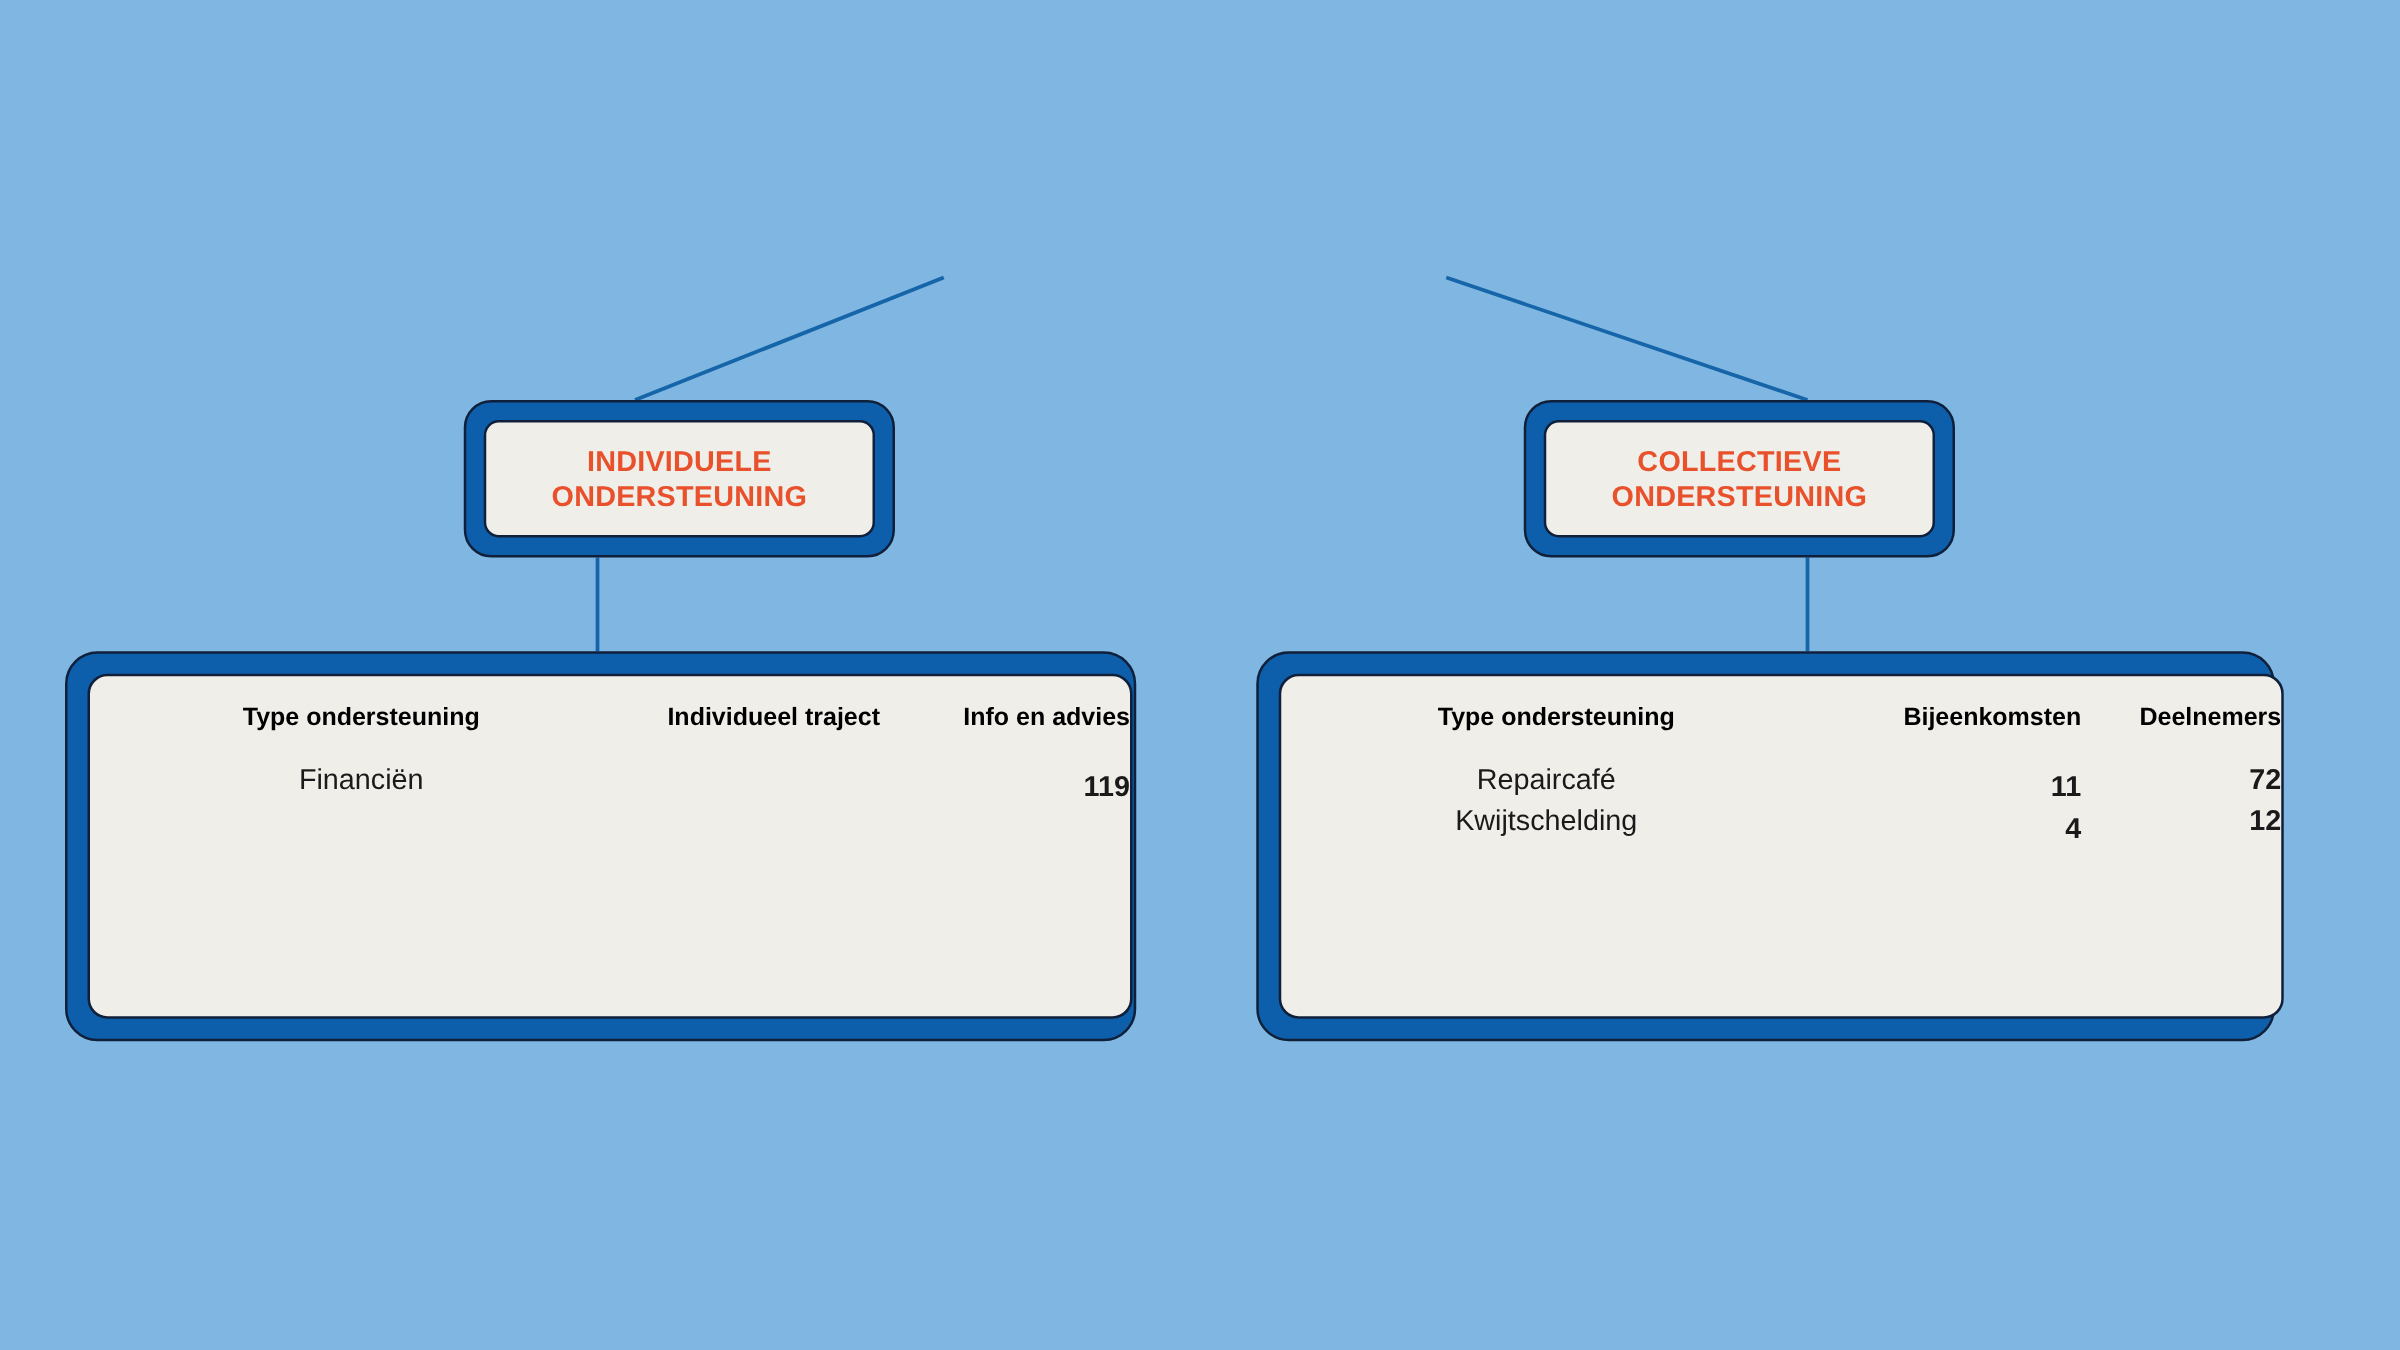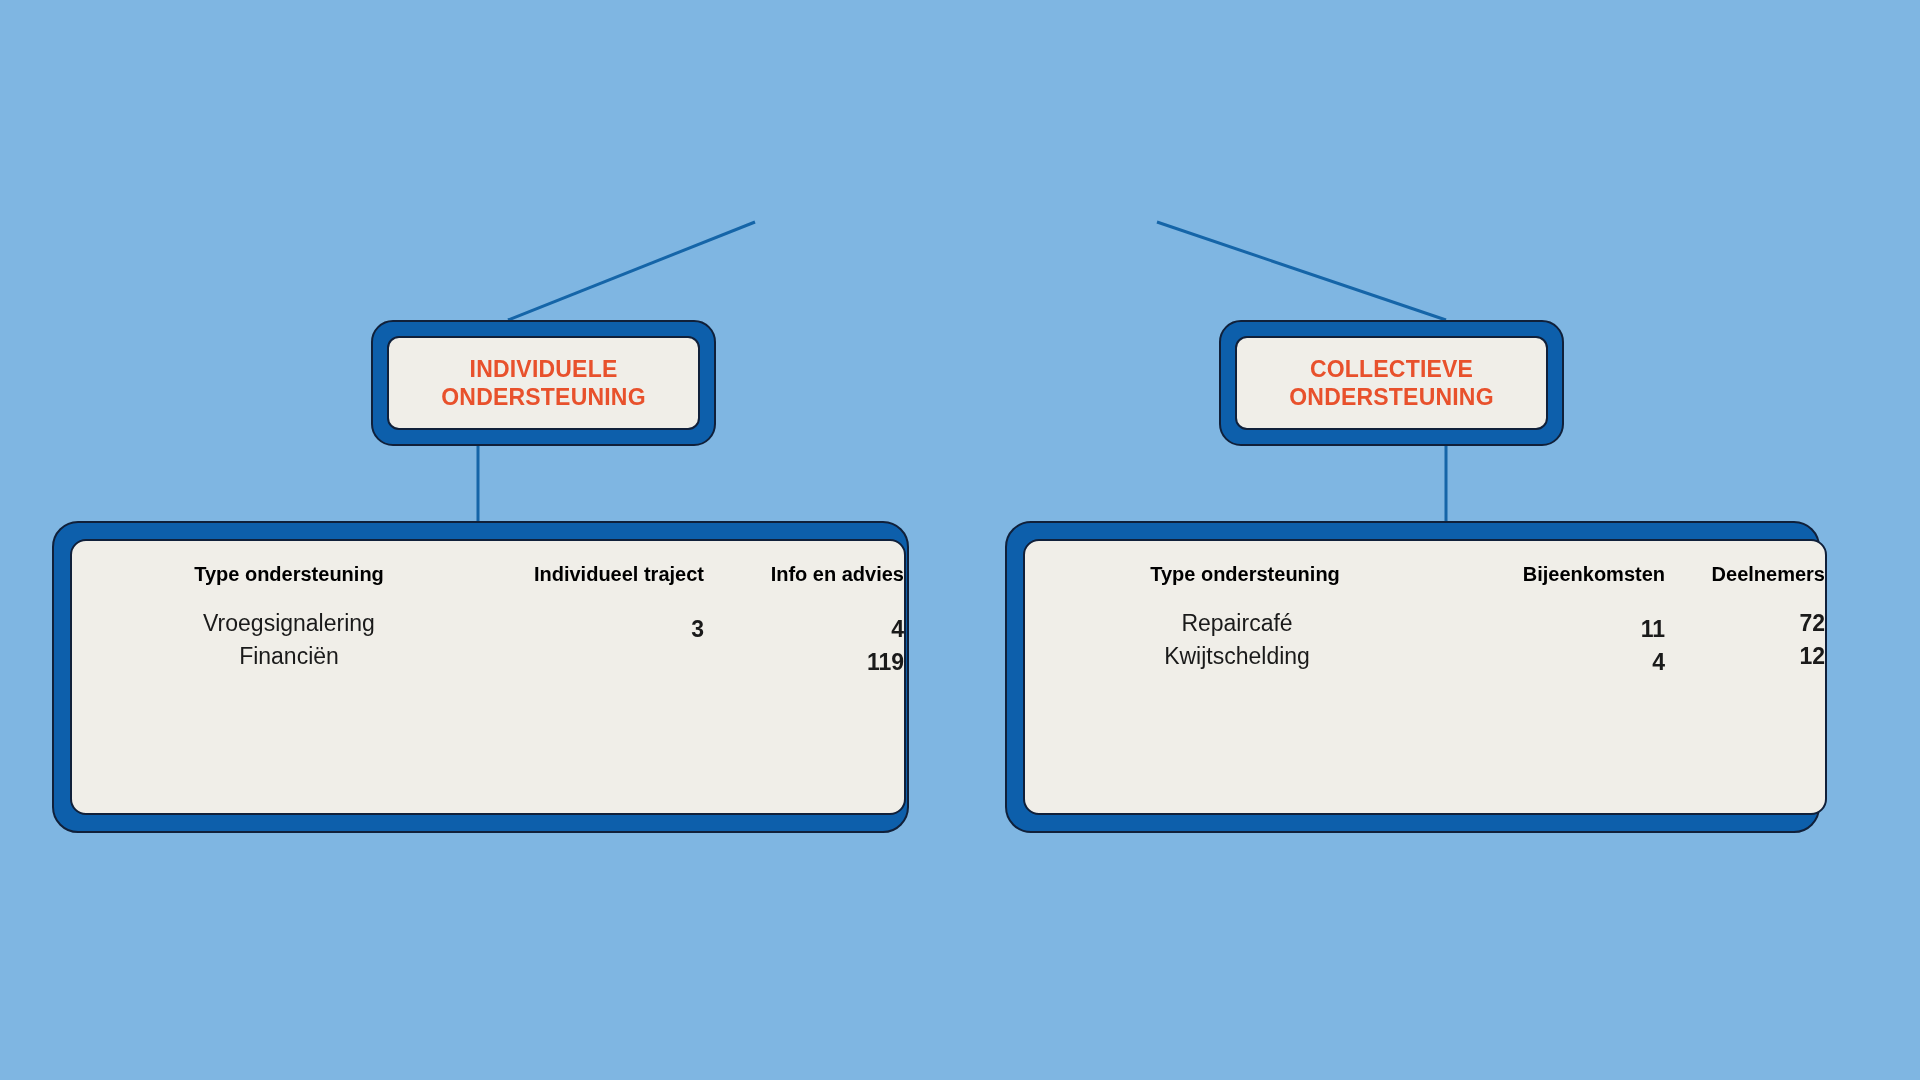--- a/index.html
+++ b/index.html
@@ -178,25 +178,20 @@
       <table class="data-table">
         <thead>
           <tr>
             <th class="c1 col-name">Type ondersteuning</th>
             <th class="c2 col-value">Individueel traject</th>
             <th class="c3 col-value">Info en advies</th>
           </tr>
         </thead>
         <tbody>
           <tr>
-            <td class="c1 col-name">Vroegsignalering</td>
-            <td class="c2 col-value v-down">3</td>
-            <td class="c3 col-value v-down">4</td>
-          </tr>
-          <tr>
             <td class="c1 col-name">Financiën</td>
             <td class="c2 col-value v-down"></td>
             <td class="c3 col-value v-down">119</td>
           </tr>
         </tbody>
       </table>
     </div>
   </div>
 
   <div class="node card-node" id="card-right">

